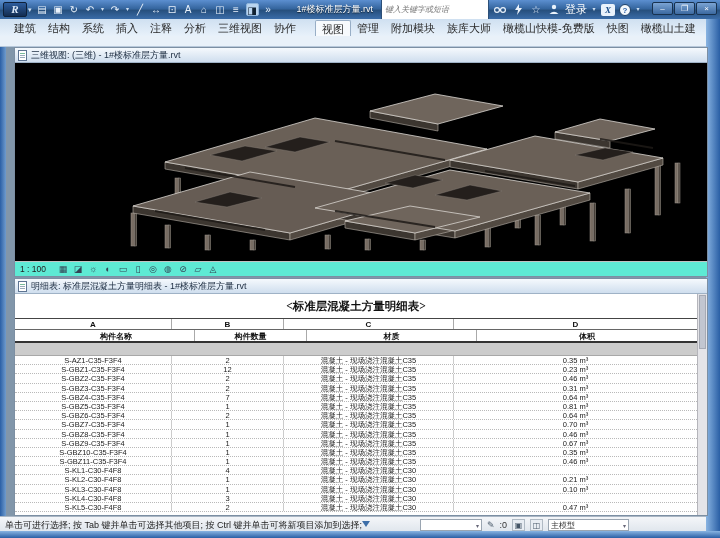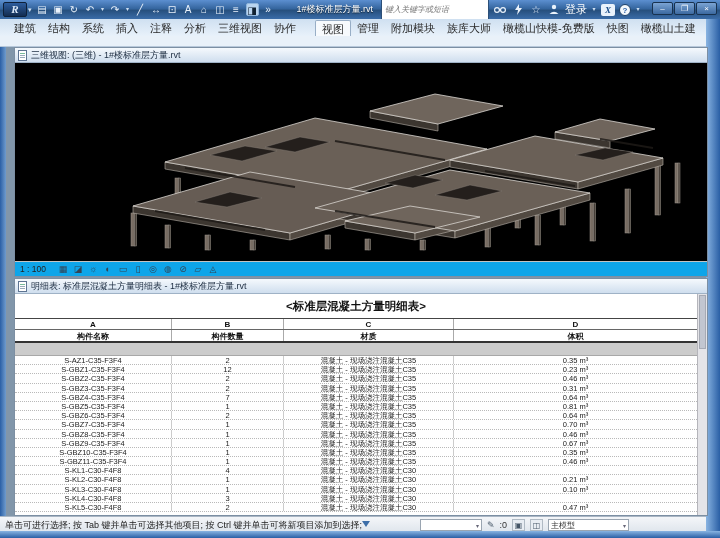--- a/index.html
+++ b/index.html
@@ -58,36 +58,36 @@
   .mdiwin { position:absolute; border:1px solid #7c8fa3; background:#fff; }
   .mditbar { height:15px; background:linear-gradient(180deg,#f5f9fd,#cfdeee);
     border-bottom:1px solid #9fb2c6; display:flex; align-items:center; gap:4px;
     font-size:9px; color:#1c2c40; padding-left:3px; white-space:nowrap; }
   .docico { width:9px; height:11px; background:#fff; border:1px solid #5d7492; position:relative; }
   .docico:before { content:""; position:absolute; left:1px; top:2px; width:5px; height:1px;
     background:#7b9; box-shadow:0 2px 0 #9ab, 0 4px 0 #9ab; }
 
   .win3d { left:8px; top:0px; width:694px; height:230px; }
   .canvas3d { position:absolute; top:15px; left:0; right:0; bottom:15px; background:#000; }
-  .viewbar { position:absolute; left:0; right:0; bottom:0; height:15px; background:#0ea5e9;
+  .viewbar { position:absolute; left:0; right:0; bottom:0; height:15px; background:#5eead4;
     border-top:1px solid #c3c3c3; display:flex; align-items:center; gap:3px; padding-left:5px; }
   .scale { font-size:8.5px; color:#222; margin-right:8px; }
   .vicon { width:12px; height:12px; font-size:9px; line-height:12px; text-align:center; color:#345; }
 
   .winsched { left:8px; top:231px; width:694px; height:238px; }
   .schedbody { position:absolute; top:15px; left:0; right:0; bottom:0; background:#fff; overflow:hidden; }
   .sched-scroll { position:absolute; top:0; right:0; bottom:0; width:10px; background:#e4e4e8;
     border-left:1px solid #b5b5bb; }
   .sched-thumb { margin:1px; height:54px; background:#c2c6d0; border:1px solid #a6aab4; }
   .tablewrap { position:absolute; top:0; left:0; right:10px; bottom:0; }
   .stitle { height:25px; border-bottom:1px solid #444; display:flex; align-items:flex-end;
-    justify-content:center; font-size:11.5px; font-weight:bold; color:#111; padding-bottom:4px; }
+    justify-content:center; font-size:11.5px; font-weight:bold; color:#111; padding-bottom:4px;font-family:Liberation Serif, serif; }
   .hrow { display:flex; border-bottom:1px solid #666; }
   .hrow.letters { height:11px; font-weight:bold; }
-  .hrow.names { height:13px; border-bottom:2px solid #333; font-weight:bold; }
+  .hrow.names { height:13px; border-bottom:2px solid #333; font-weight:bold;padding-left:23px; }
   .hcell { font-size:8px; color:#111; text-align:center; line-height:11px;
     border-right:1px solid #aaa; }
   .hrow.names .hcell { line-height:13px; }
   .hcell:last-child { border-right:none; }
   .grayband { height:13px; background:#cccccc; border-bottom:1px solid #a8a8a8; }
   .srows {}
   .srow { display:flex; height:9.2px; border-bottom:1px dotted #b9b9b9; }
   .scell { font-size:7.5px; color:#1a1a1a; text-align:center; line-height:9px;
     border-right:1px solid #cccccc; overflow:hidden; white-space:nowrap; }
   .scell:last-child { border-right:none; }

